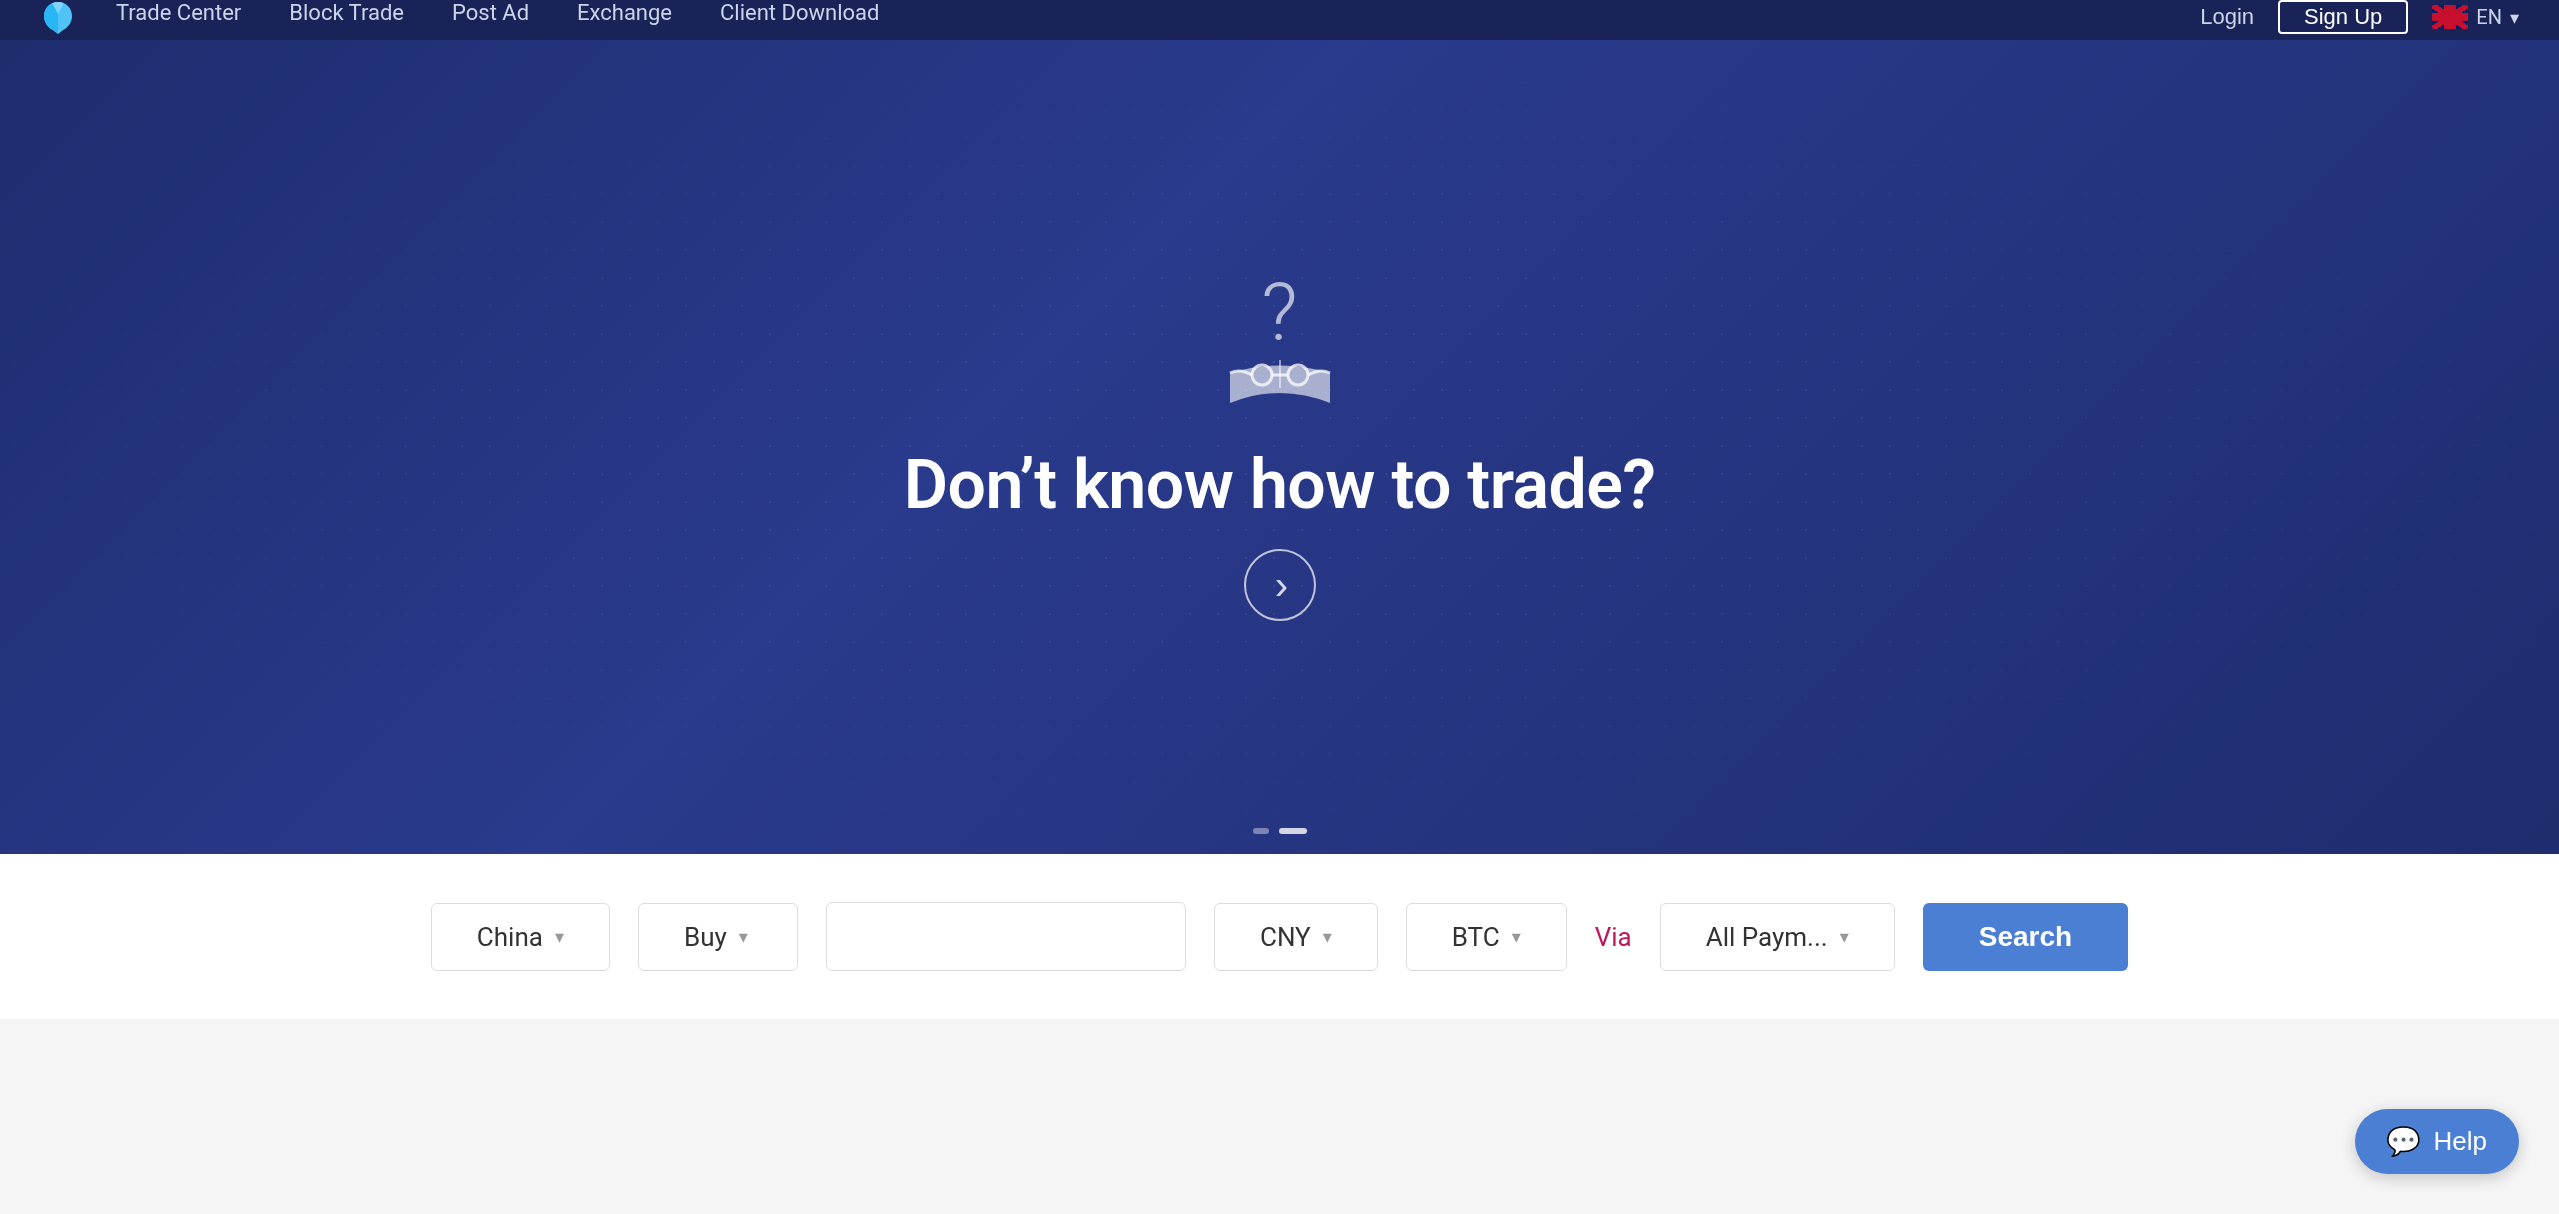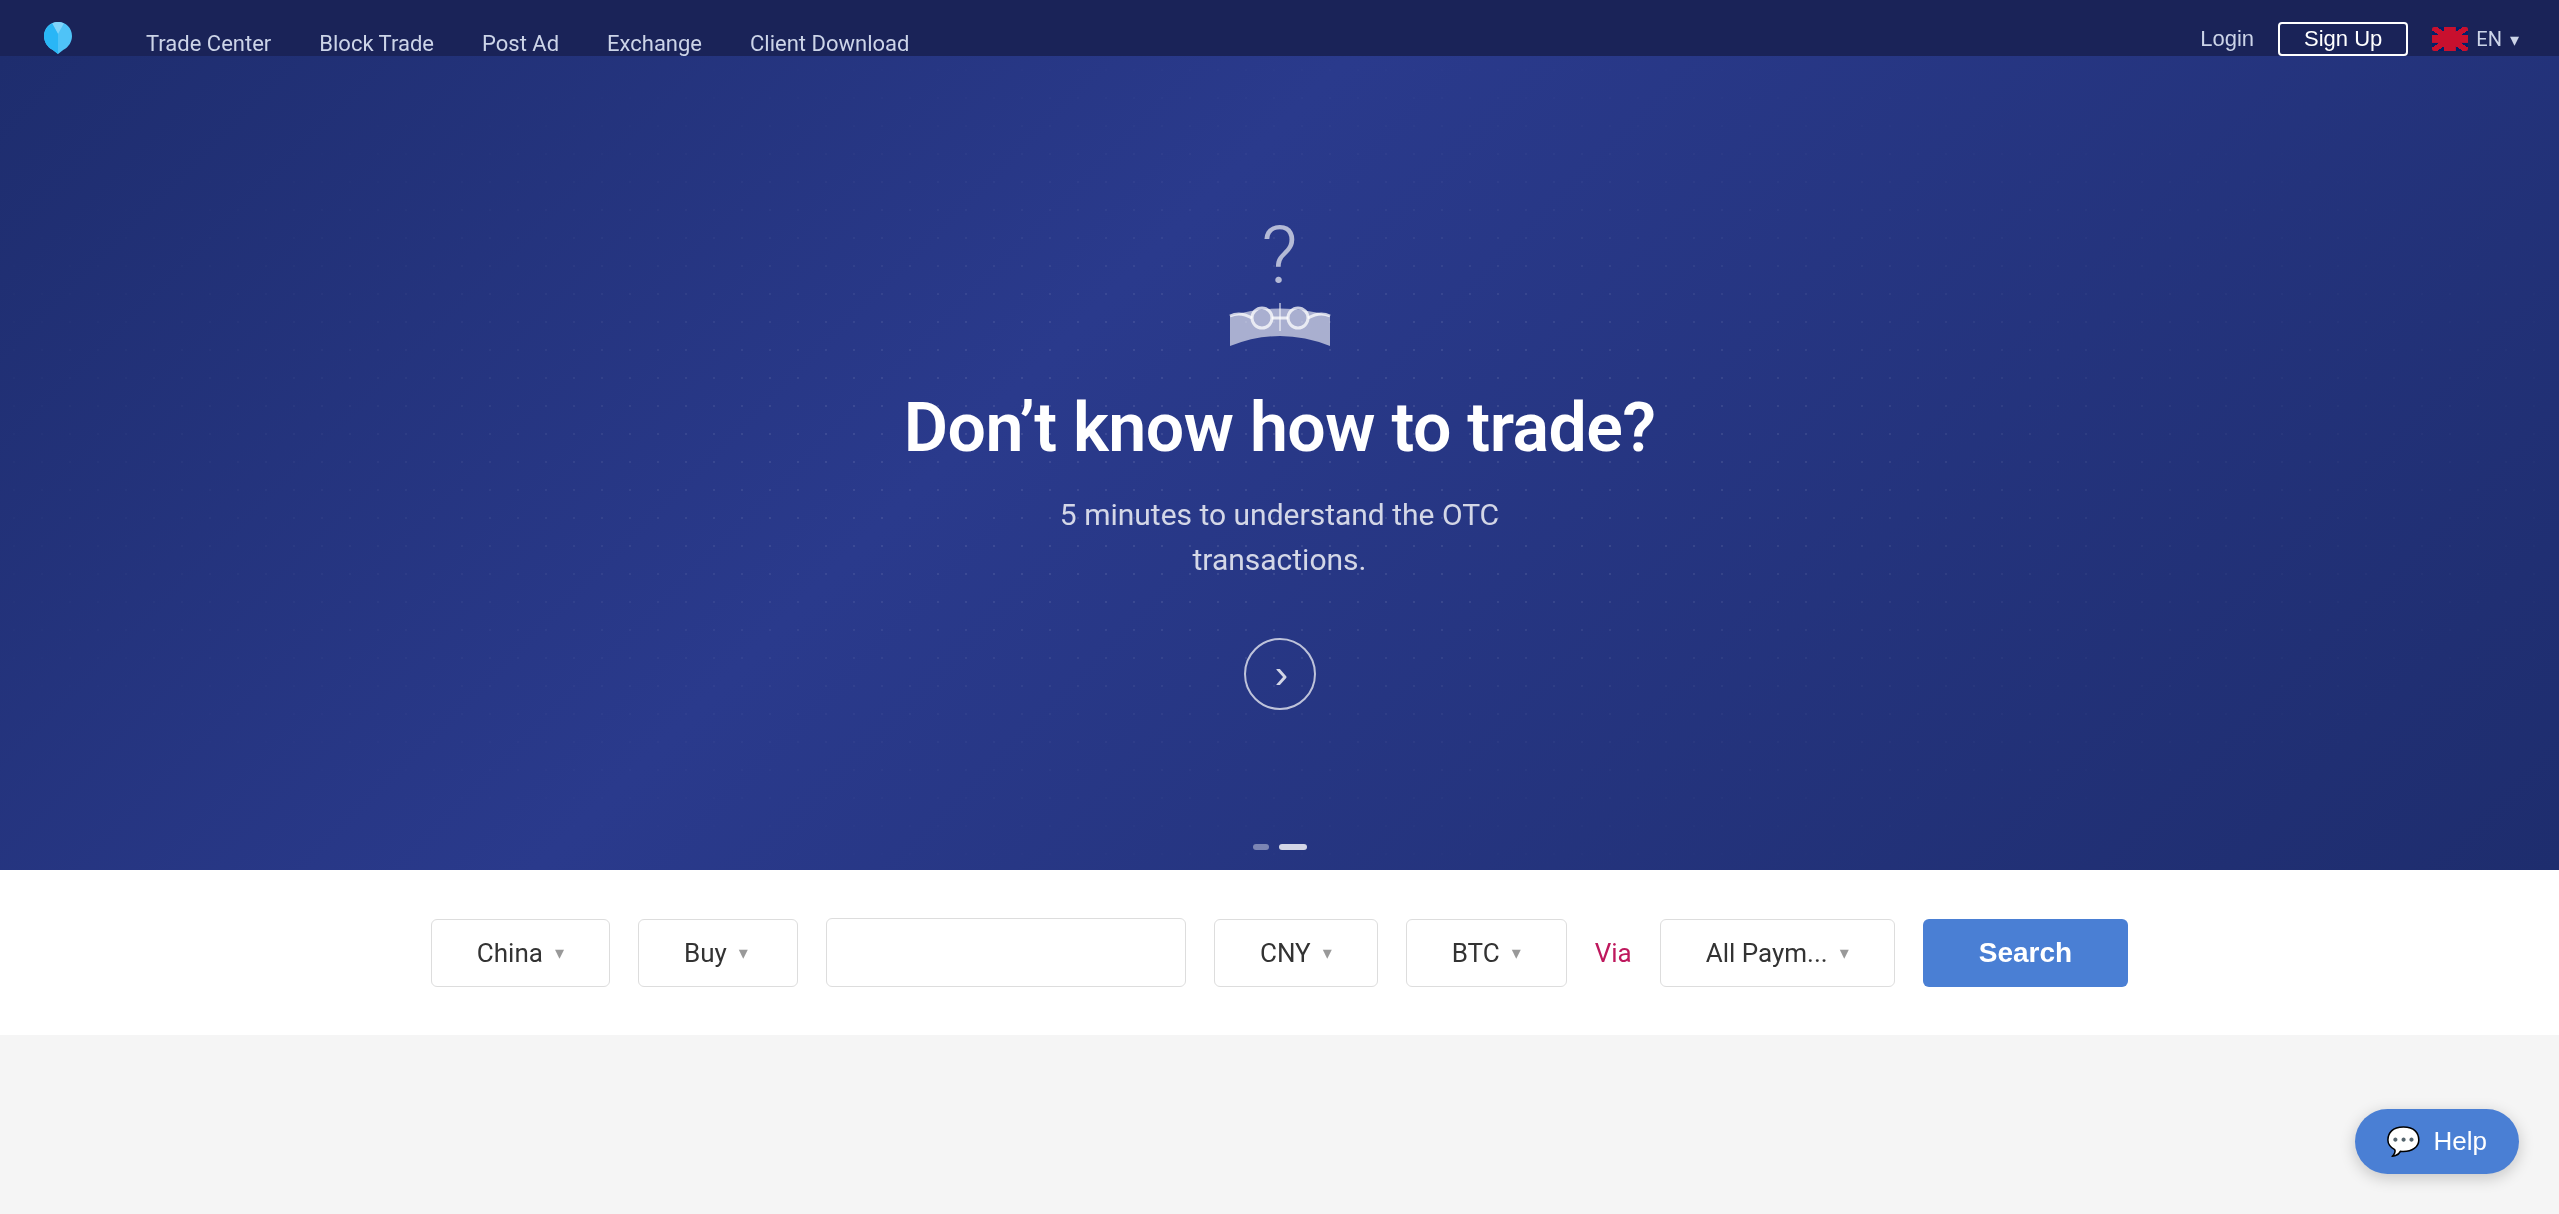--- a/index.html
+++ b/index.html
@@ -12,28 +12,27 @@
       font-family: -apple-system, BlinkMacSystemFont, 'Segoe UI', Roboto, sans-serif;
       width: 2559px;
       min-height: 1214px;
       overflow-x: hidden;
       background: #f5f5f5;
     }
 
     
     .navbar {
       width: 100%;
-      height: 56px;
+      height: 40px;
       background: #1a2358;
       display: flex;
-      align-items: flex-end;
+      align-items: flex-start;
       padding: 0 40px;
       position: relative;
       z-index: 100;
-      gap: 30px;
     }
 
     .navbar-logo {
       width: 36px;
       height: 36px;
       margin-right: 40px;
       flex-shrink: 0;
     }
 
     .navbar-links {
@@ -360,24 +359,20 @@
         <circle cx="42" cy="22" r="10" stroke="rgba(255,255,255,0.75)" stroke-width="3" fill="none"></circle>
         <circle cx="78" cy="22" r="10" stroke="rgba(255,255,255,0.75)" stroke-width="3" fill="none"></circle>
         <path d="M52 22 L68 22" stroke="rgba(255,255,255,0.75)" stroke-width="3"></path>
         <path d="M10 20 Q20 15 32 22" stroke="rgba(255,255,255,0.75)" stroke-width="3" fill="none"></path>
         <path d="M88 22 Q100 15 110 20" stroke="rgba(255,255,255,0.75)" stroke-width="3" fill="none"></path>
       </svg>
     </div>
 
     <h1 class="hero-title">Don’t know how to trade?</h1>
 
-    <p class="hero-subtitle">
-      <span>5 minutes to understand the OTC</span><br>
-      <span>transactions.</span>
-    </p>
 
     <button class="hero-play-btn" aria-label="Play video"></button>
   </div>
 
   <div class="page-dots">
     <div class="dot"></div>
     <div class="dot active"></div>
   </div>
 </section>
 

